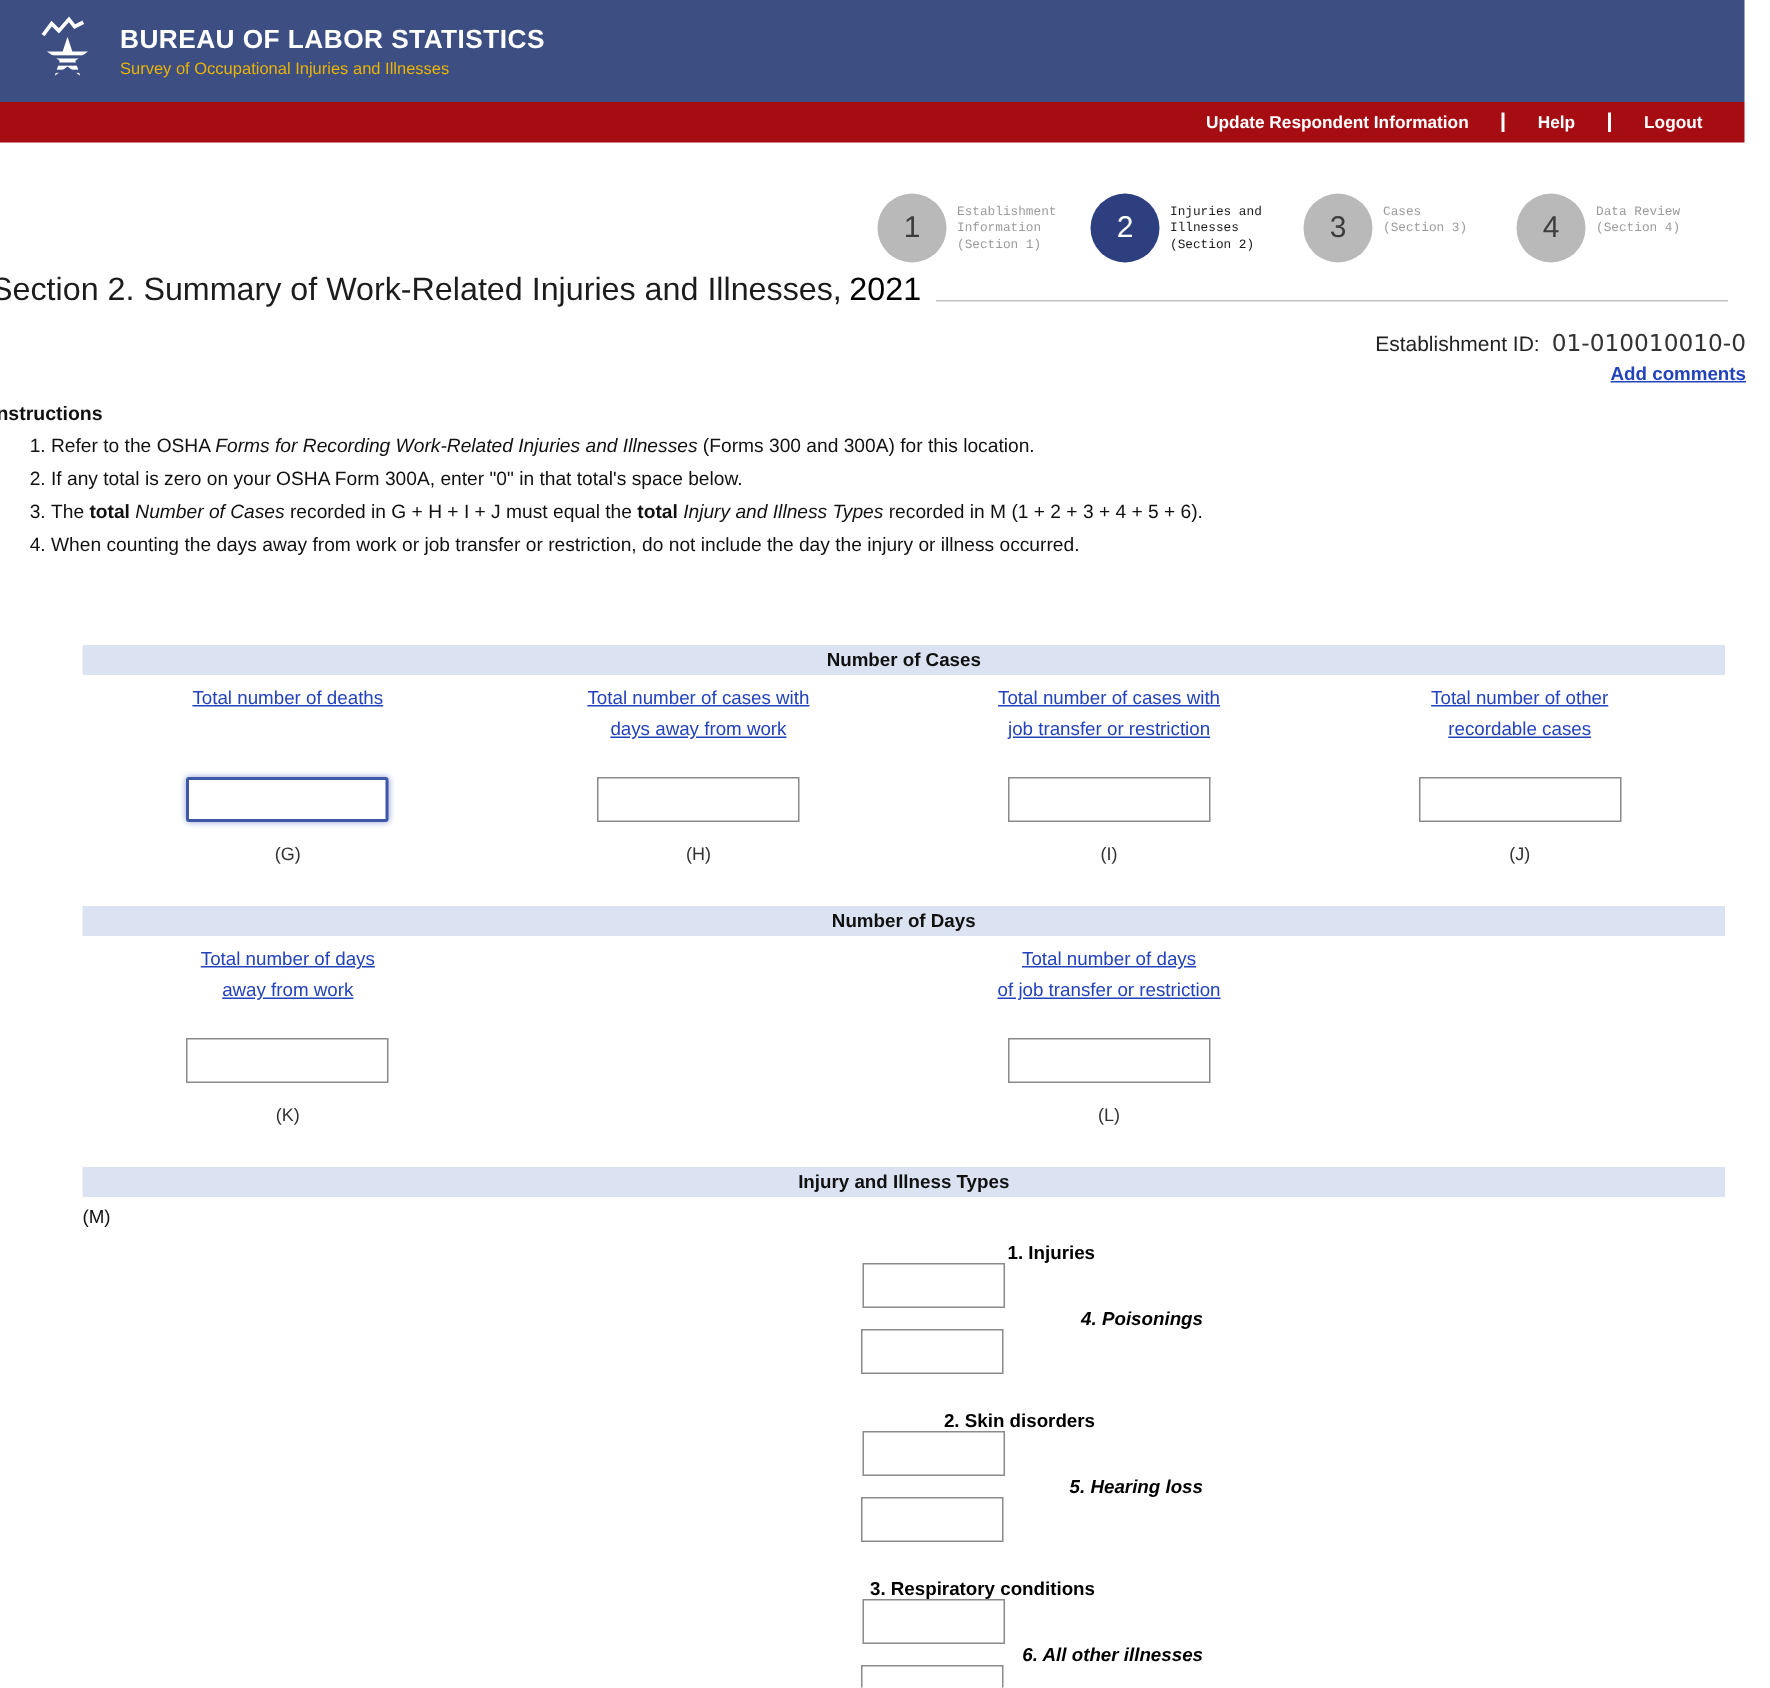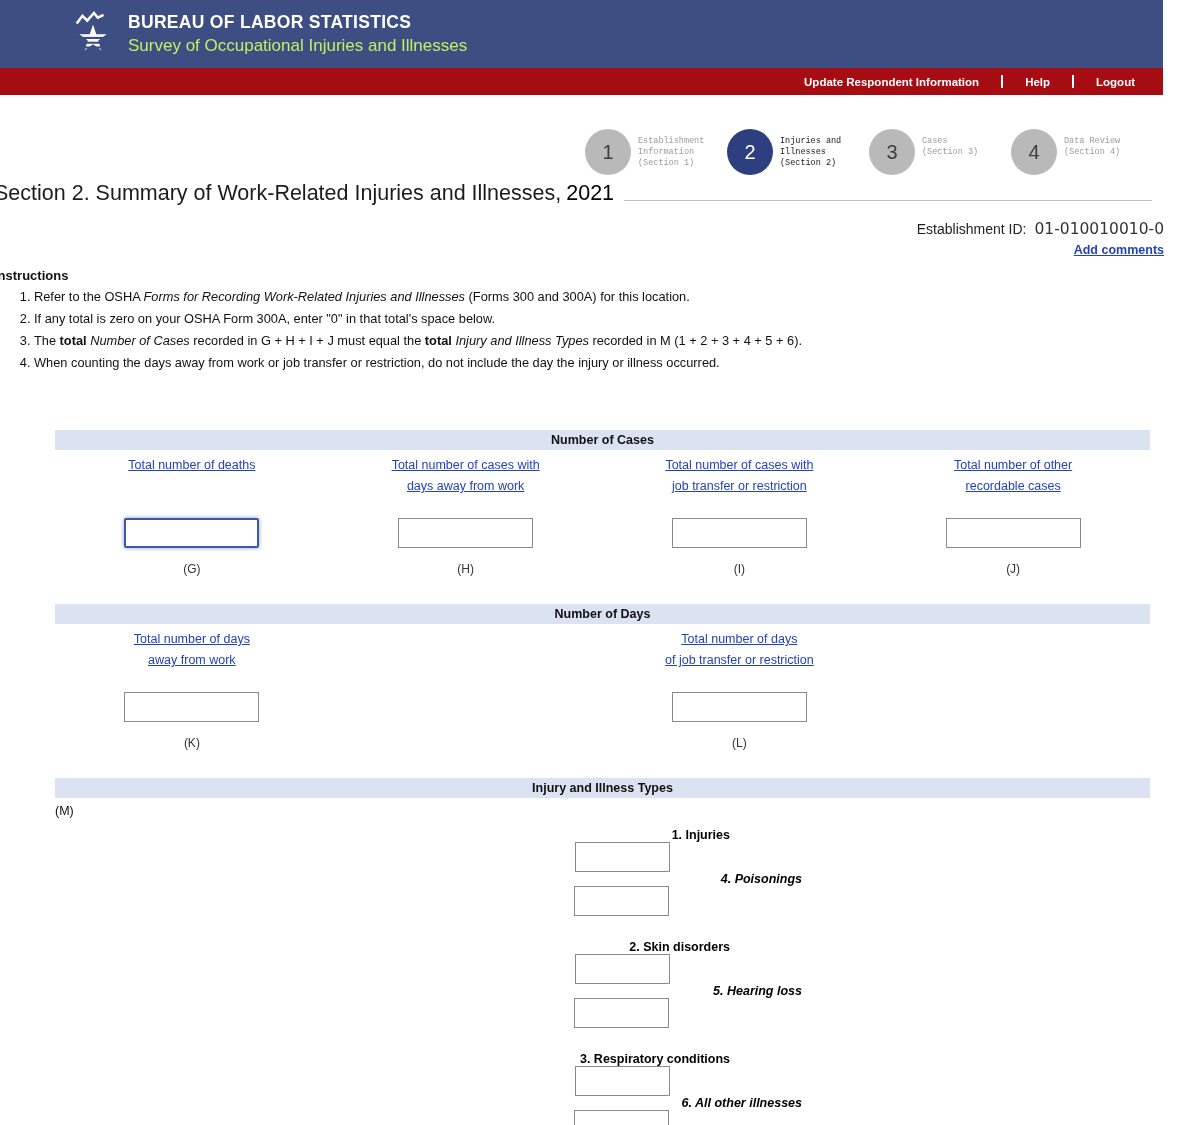--- a/index.html
+++ b/index.html
@@ -8,26 +8,26 @@
     width: 1180px; height: 1125px;
     overflow: hidden;
     background: #ffffff;
     font-family: "Liberation Sans", sans-serif;
     color: #111;
   }
   
   .hdr {
     width: 1163px; height: 68px;
     background: #3c4e82;
-    display: flex; align-items: center; padding-left: 48px;
+    display: flex; align-items: center;
   }
   .logo { width: 46px; height: 50px; margin-left: 22px; flex: 0 0 auto; }
   .hdr-text { margin-left: 12px; }
   .hdr-title { color: #fff; font-weight: bold; font-size: 17.5px; letter-spacing: .3px; }
-  .hdr-sub { color: #bef264; font-size: 17px; margin-top: 3px; }
+  .hdr-sub { color: #eab308; font-size: 11px; margin-top: 3px; }
   
   .redbar {
     width: 1163px; height: 27px;
     background: #a50d12;
     display: flex; align-items: center; justify-content: flex-end;
     padding-right: 28px;
   }
   .redbar a {
     color: #fff; font-size: 11.5px; font-weight: bold;
     text-decoration: none; cursor: pointer;

